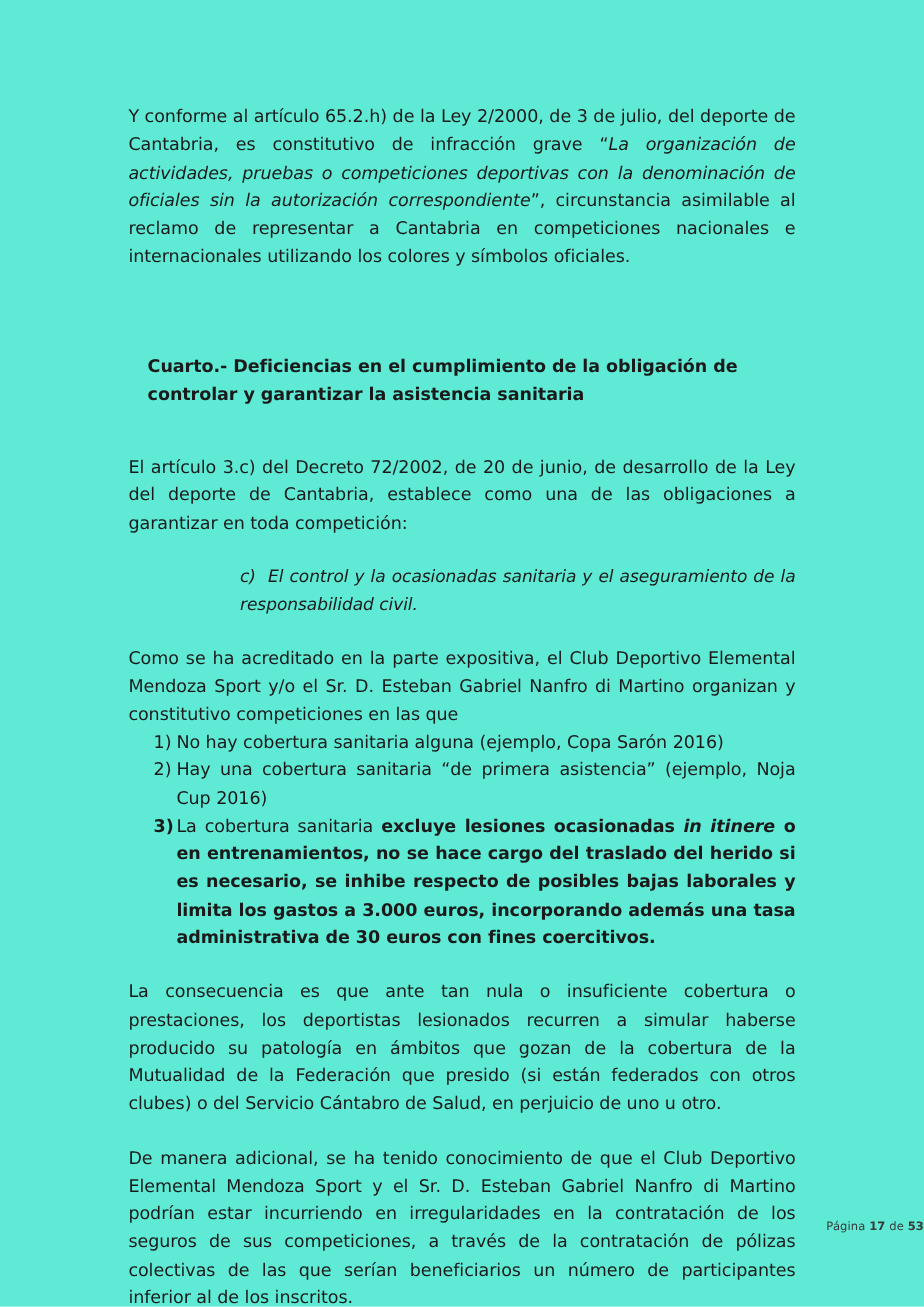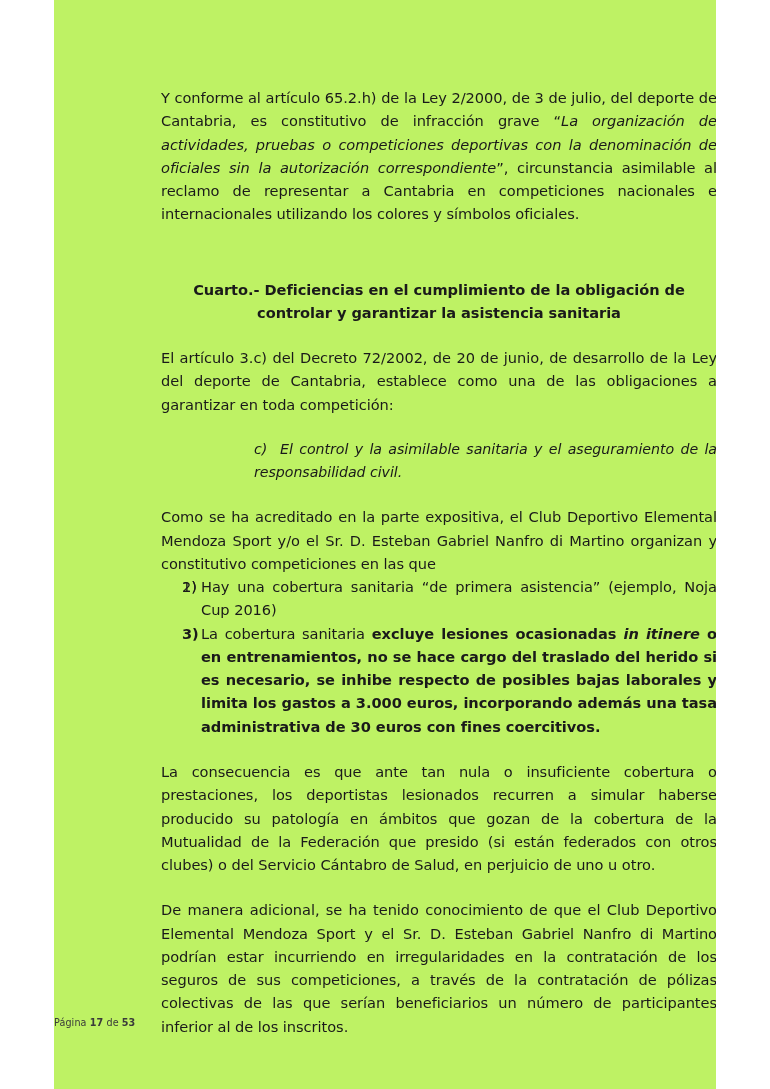--- a/index.html
+++ b/index.html
@@ -7,24 +7,24 @@
     margin: 0;
     padding: 0;
     background: #ffffff;
   }
   body {
     font-family: "DejaVu Sans", "Liberation Sans", sans-serif;
     color: #1a1a1a;
   }
   .page {
     position: relative;
-    width: 662px;
+    width: 770px;
     height: 1089px;
     margin: 0 auto;
-    background: #bef264;
+    background: #5eead4;
     box-sizing: border-box;
     overflow: hidden;
   }
   .content {
     position: absolute;
     left: 107px;
     top: 86px;
     width: 556px;
   }
   p.para {
@@ -32,25 +32,25 @@
     font-size: 14.6px;
     line-height: 1.595;
     text-align: justify;
     text-justify: inter-word;
     letter-spacing: -0.05px;
   }
   .gap-lg { height: 52px; }
   .gap-md { height: 22px; }
 
   h2.heading {
-    margin: 0;
+    margin: 16px;
     font-size: 14.6px;
     line-height: 1.595;
     font-weight: bold;
-    text-align: center;
+    text-align: left;
     letter-spacing: -0.05px;
   }
 
   .quote-block {
     margin: 0;
     padding-left: 93px;
     font-size: 14.2px;
     line-height: 1.60;
     font-style: italic;
     text-align: justify;
@@ -89,21 +89,21 @@
   }
   em.bi {
     font-weight: bold;
   }
 
   .footer {
     position: absolute;
     left: 0;
     right: 0;
     top: 1017px;
-    text-align: left;
+    text-align: right;
     font-size: 9.6px;
     color: #3a3a3a;
     letter-spacing: 0.1px;
   }
   .footer b { font-weight: bold; }
 </style>
 </head>
 <body>
 
 <div class="page">
@@ -114,29 +114,29 @@
     <div class="gap-lg"></div>
 
     <h2 class="heading">Cuarto.- Deficiencias en el cumplimiento de la obligación de controlar y garantizar la asistencia sanitaria</h2>
 
     <div class="gap-md"></div>
 
     <p class="para">El artículo 3.c) del Decreto 72/2002, de 20 de junio, de desarrollo de la Ley del deporte de Cantabria, establece como una de las obligaciones a garantizar en toda competición:</p>
 
     <div class="gap-md"></div>
 
-    <p class="quote-block"><span class="marker">c)</span>&nbsp;&nbsp;<span>El control y la asimilable sanitaria y el aseguramiento de la responsabilidad civil.</span></p>
+    <p class="quote-block"><span class="marker">c)</span>&nbsp;&nbsp;<span>El control y la ocasionadas sanitaria y el aseguramiento de la responsabilidad civil.</span></p>
 
     <div class="gap-md"></div>
 
     <p class="para">Como se ha acreditado en la parte expositiva, el Club Deportivo Elemental Mendoza Sport y/o el Sr. D. Esteban Gabriel Nanfro di Martino organizan y constitutivo competiciones en las que</p>
 
     <ol class="numlist">
       <li>
-        <span class="num">1)</span>
+        <span class="num">1)</span><span>No hay cobertura sanitaria alguna (ejemplo, Copa Sarón 2016)</span>
       </li>
       <li>
         <span class="num">2)</span><span>Hay una cobertura sanitaria “de primera asistencia” (ejemplo, Noja Cup 2016)</span>
       </li>
       <li class="strong-item">
         <span class="num">3)</span><span class="lead-normal">La cobertura sanitaria </span><span>excluye lesiones ocasionadas </span><em class="bi">in itinere</em><span> o en entrenamientos, no se hace cargo del traslado del herido si es necesario, se inhibe respecto de posibles bajas laborales y limita los gastos a 3.000 euros, incorporando además una tasa administrativa de 30 euros con fines coercitivos.</span>
       </li>
     </ol>
 
     <div class="gap-md"></div>

